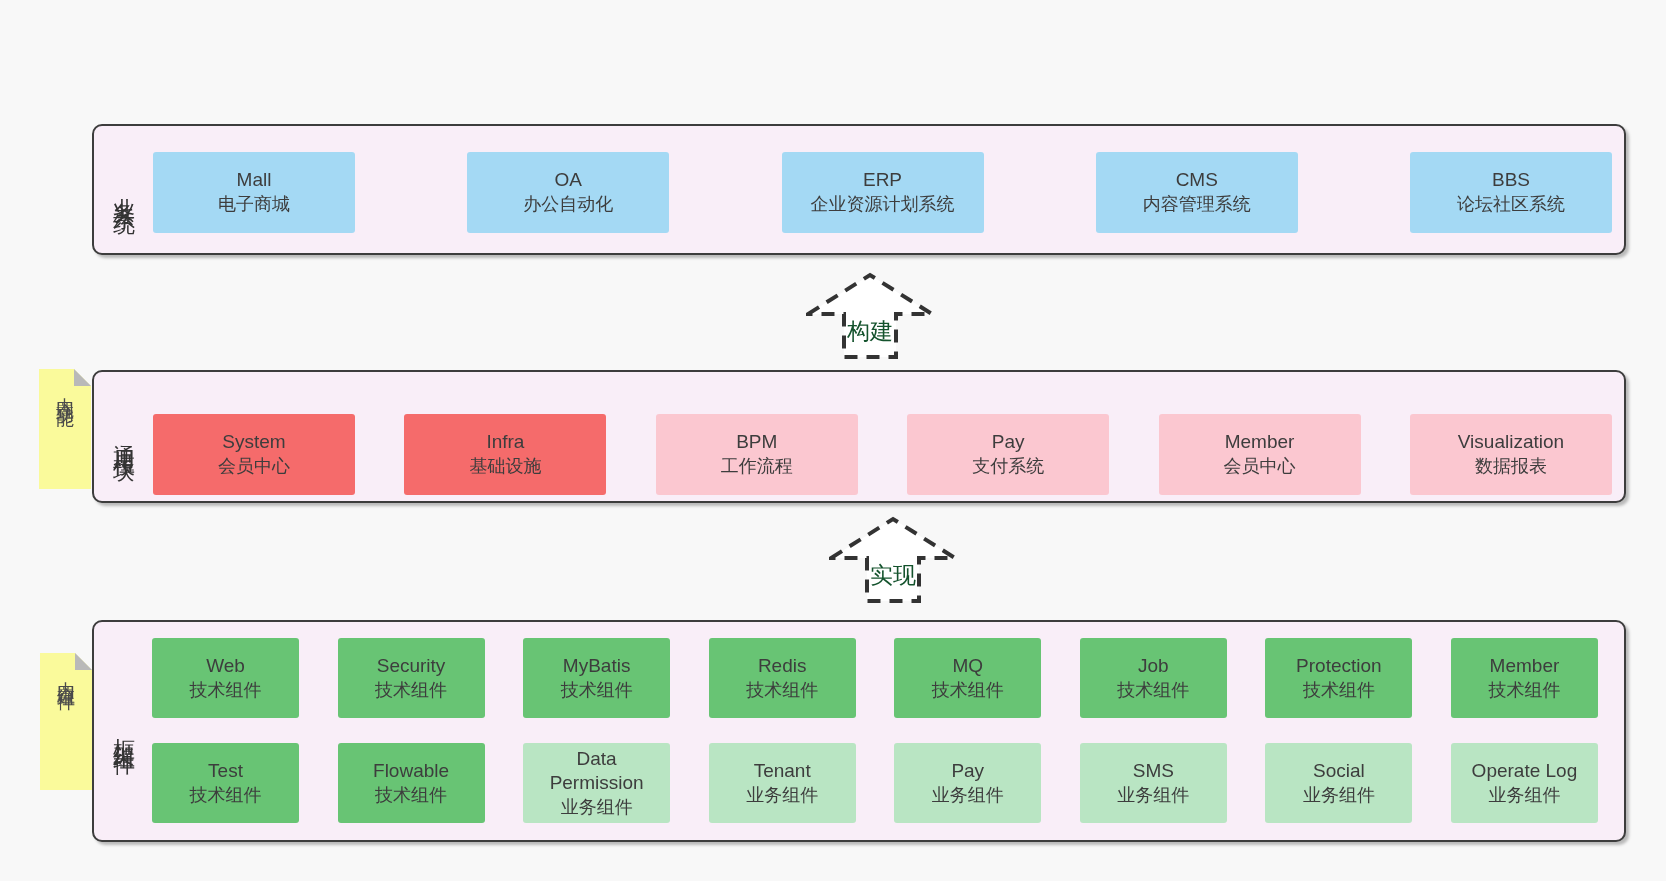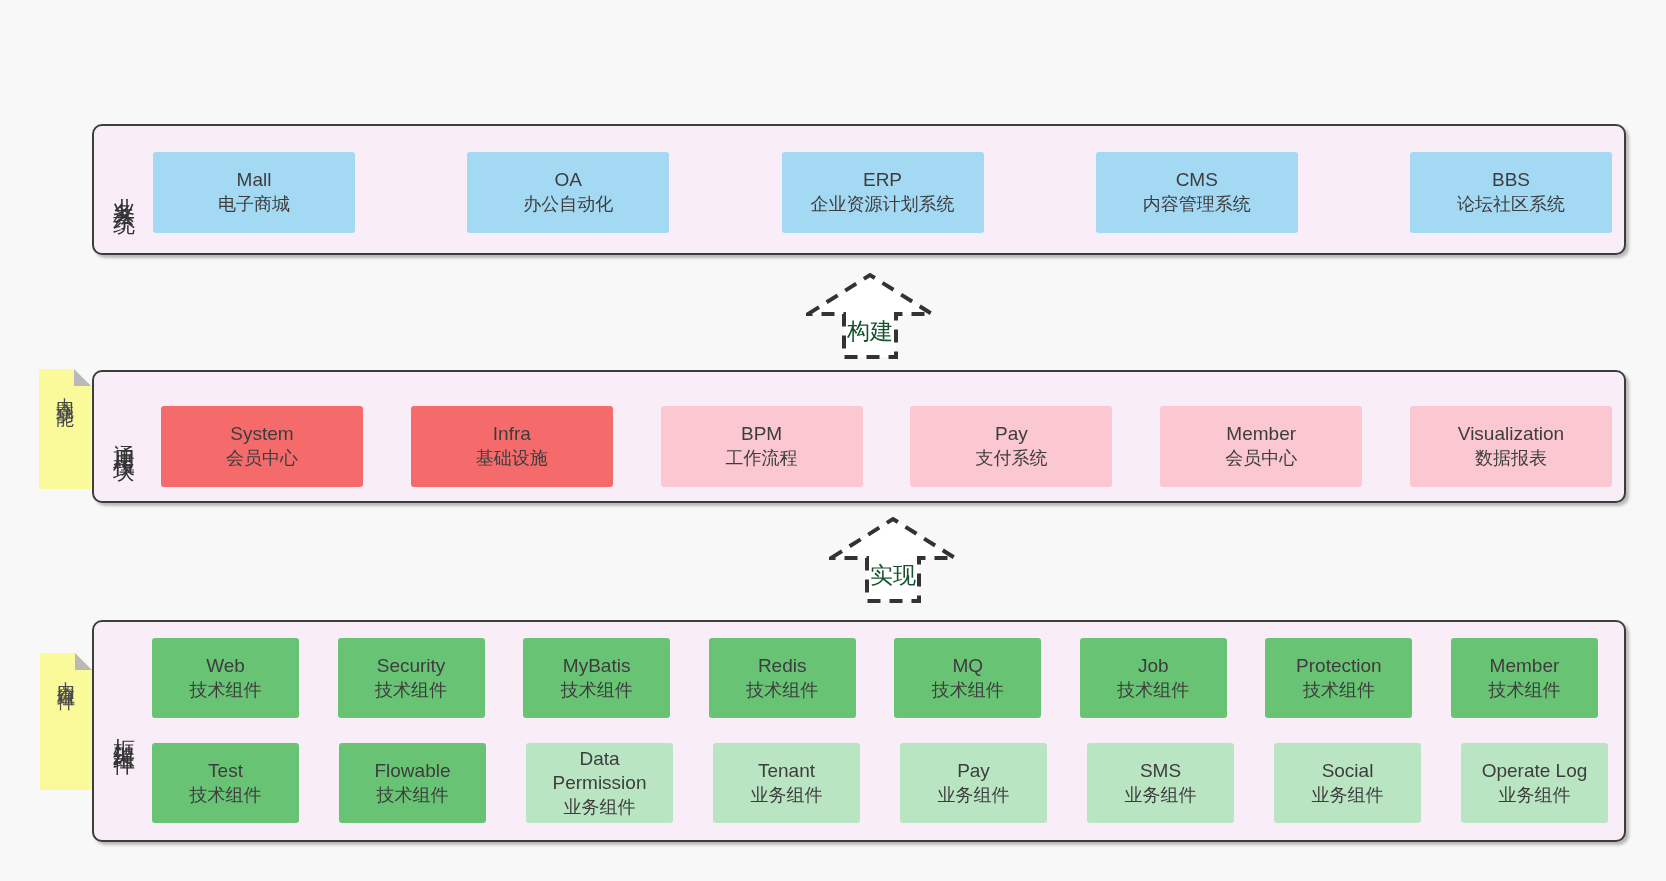--- a/index.html
+++ b/index.html
@@ -132,21 +132,21 @@
       <polygon points="2,42 64,3 126,42 90,42 90,85 38,85 38,42" fill="#ffffff" stroke="#333333" stroke-width="4" stroke-dasharray="13 9" stroke-linejoin="miter"></polygon>
     </svg>
     <div class="arrow-label">构建</div>
   </div>
 
   <div class="sticky" style="left:39px;top:369px;height:120px;">
     <div class="sticky-text">内置功能</div>
   </div>
   <div class="container" style="left:92px;top:370px;width:1534px;height:133px;">
     <div class="vlabel">通用模块</div>
-    <div class="row" style="left:59px;right:12px;top:34px;margin-left:8px;">
+    <div class="row" style="left:59px;right:12px;top:42px;">
       <div class="box red w-lg">
         <div class="t">System</div>
         <div class="s">会员中心</div>
       </div>
       <div class="box red w-lg">
         <div class="t">Infra</div>
         <div class="s">基础设施</div>
       </div>
       <div class="box pink w-lg">
         <div class="t">BPM</div>
@@ -206,21 +206,21 @@
       </div>
       <div class="box green w-sm">
         <div class="t">Protection</div>
         <div class="s">技术组件</div>
       </div>
       <div class="box green w-sm">
         <div class="t">Member</div>
         <div class="s">技术组件</div>
       </div>
     </div>
-    <div class="row" style="left:58px;right:16px;top:121px;">
+    <div class="row" style="left:58px;right:26px;top:121px;">
       <div class="box green w-sm">
         <div class="t">Test</div>
         <div class="s">技术组件</div>
       </div>
       <div class="box green w-sm">
         <div class="t">Flowable</div>
         <div class="s">技术组件</div>
       </div>
       <div class="box lgreen w-sm">
         <div class="t">Data Permission</div>

